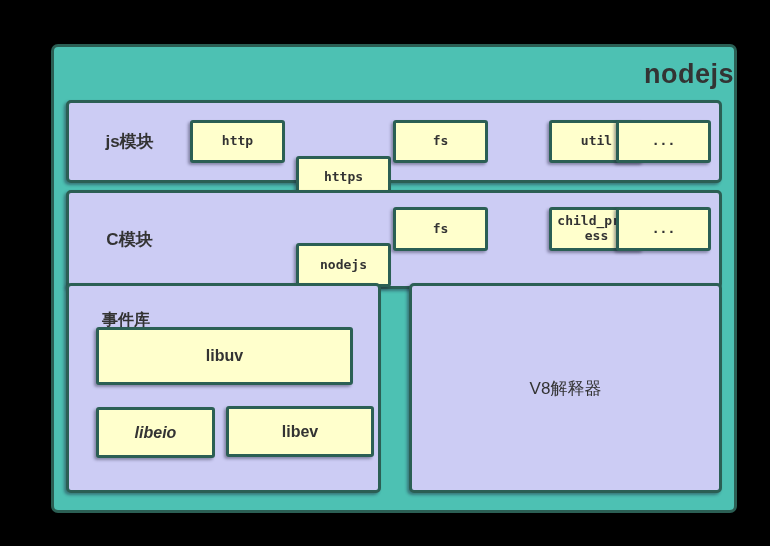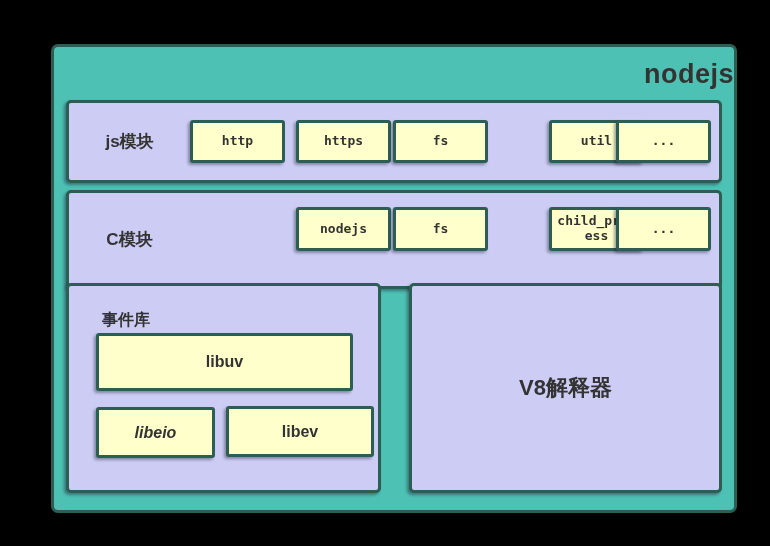--- a/index.html
+++ b/index.html
@@ -84,21 +84,21 @@
     font-size: 13px;
     line-height: 1.15;
     color: var(--text, #333333);
     box-shadow: -2px 2px 3px rgba(30,30,55,0.4);
     padding: 10px 2px;
     word-break: break-all;
   }
   .row1 .mbox { top: 17px; height: 43px; width: 95px; }
   .row2 .mbox { top: 14px; height: 44px; width: 95px; }
   .c1 { left: 121px; }
-  .c2 { left: 227px; }
+  .c2 { left: 227px; margin-top: 36px; }
   .c3 { left: 324px; }
   .c4 { left: 440px; margin-left: 40px; }
   .c5 { left: 547px; }
 
   
   .event-label {
     position: absolute;
     left: 33px;
     top: 24px;
     font-size: 16px;
@@ -112,32 +112,32 @@
     border: 3px solid var(--border, #2B5F54);
     border-radius: 3px;
     display: flex;
     align-items: center;
     justify-content: center;
     font-size: 16px;
     font-weight: bold;
     color: var(--text, #333333);
     box-shadow: -2px 2px 3px rgba(30,30,55,0.4);
   }
-  .libuv  { left: 27px;  top: 47px;  width: 257px; height: 58px; }
+  .libuv  { left: 27px;  top: 41px;  width: 257px; height: 58px; }
   .libeio { left: 27px;  top: 121px; width: 119px; height: 51px; font-style: italic; }
   .libev  { left: 157px; top: 120px; width: 148px; height: 51px; }
 
   .v8-panel {
     display: flex;
     align-items: center;
     justify-content: center;
   }
   .v8-label {
-    font-size: 22px;
-    font-weight: bold;
+    font-size: 17px;
+    font-weight: normal;
     color: var(--text, #333333);
   }
 </style>
 </head>
 <body>
 
 <div class="stage">
   <div class="outer">
 
     <div class="title">nodejs</div>

